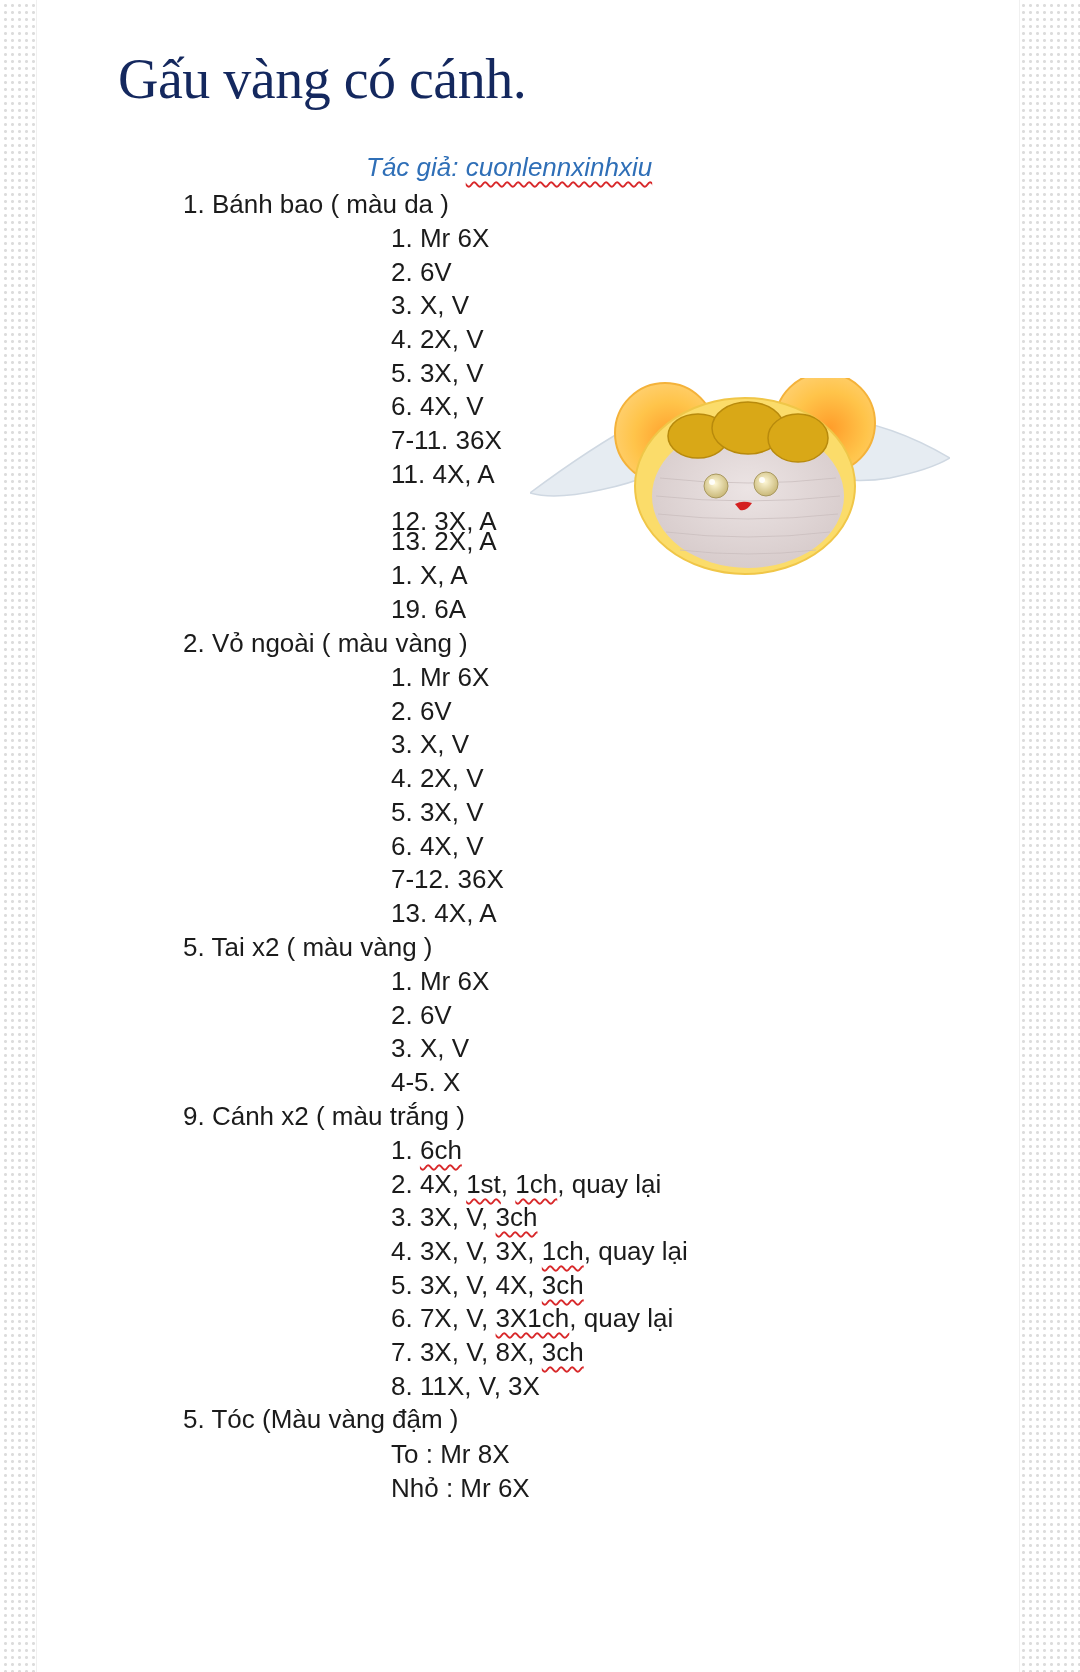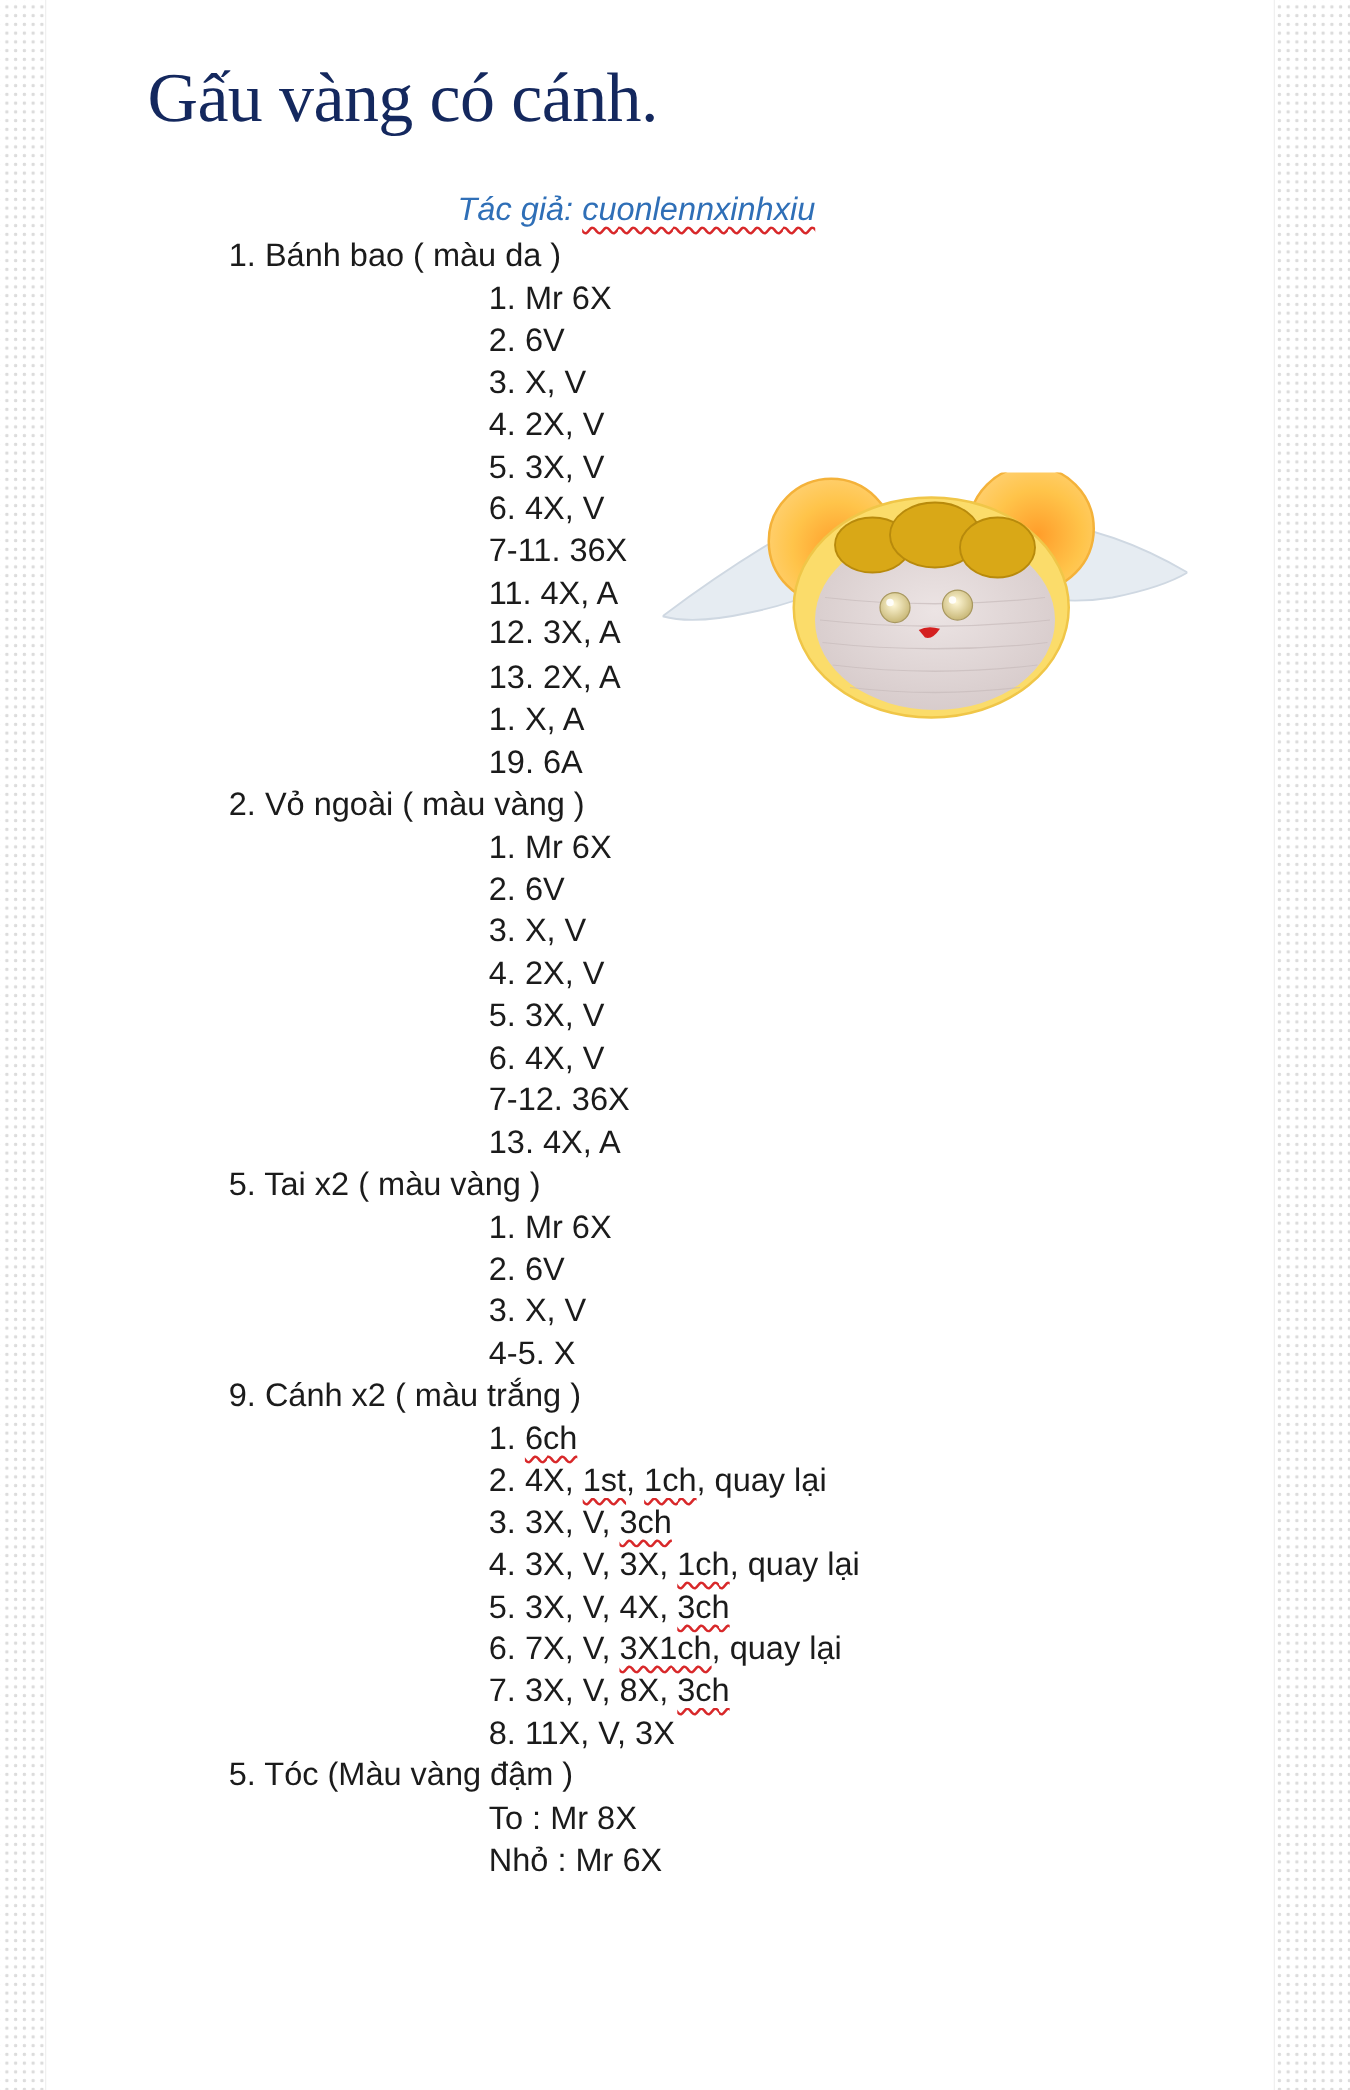--- a/index.html
+++ b/index.html
@@ -72,21 +72,21 @@
 
   <div class="section-head" style="top:187px">1. Bánh bao ( màu da )</div>
   <div class="row" style="top:221px">1. Mr 6X</div>
   <div class="row" style="top:255px">2. 6V</div>
   <div class="row" style="top:288px">3. X, V</div>
   <div class="row" style="top:322px">4. 2X, V</div>
   <div class="row" style="top:356px">5. 3X, V</div>
   <div class="row" style="top:389px">6. 4X, V</div>
   <div class="row" style="top:423px">7-11. 36X</div>
   <div class="row" style="top:457px">11. 4X, A</div>
-  <div class="row" style="top:488px">12. 3X, A</div>
+  <div class="row" style="top:504px">12. 3X, A</div>
   <div class="row" style="top:524px">13. 2X, A</div>
   <div class="row" style="top:558px">1. X, A</div>
   <div class="row" style="top:592px">19. 6A</div>
 
   <div class="section-head" style="top:626px">2. Vỏ ngoài ( màu vàng )</div>
   <div class="row" style="top:660px">1. Mr 6X</div>
   <div class="row" style="top:694px">2. 6V</div>
   <div class="row" style="top:727px">3. X, V</div>
   <div class="row" style="top:761px">4. 2X, V</div>
   <div class="row" style="top:795px">5. 3X, V</div>

